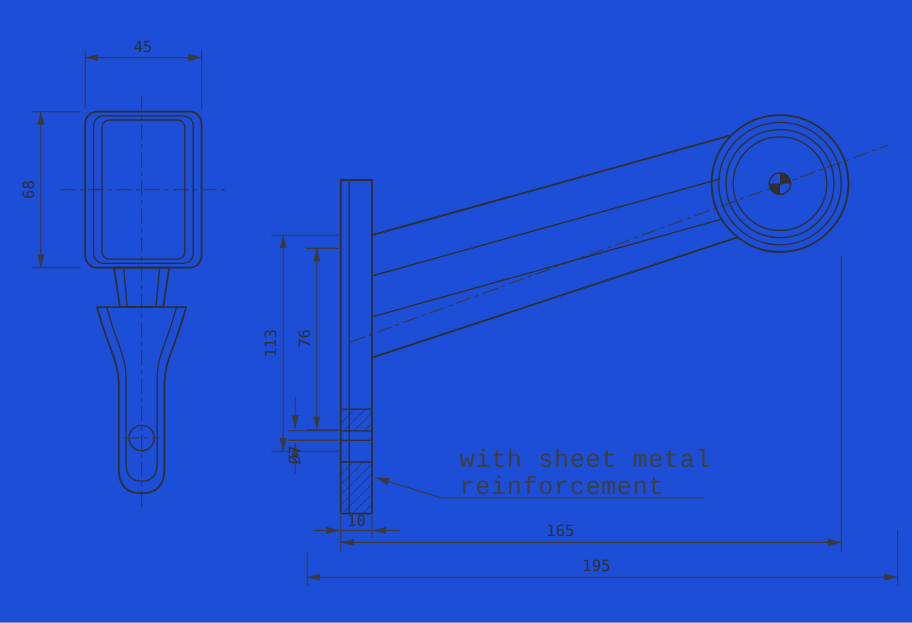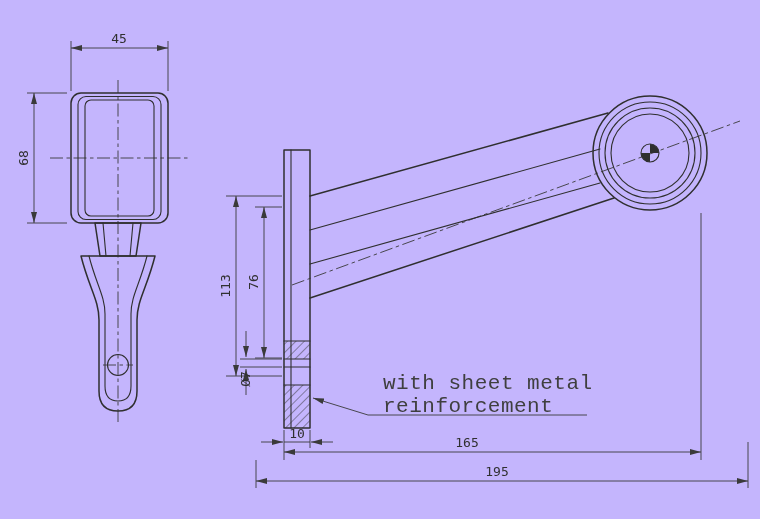--- a/index.html
+++ b/index.html
@@ -1,19 +1,19 @@
 <!DOCTYPE html>
 <html><head>
 <meta charset="utf-8">
 <style>
   html,body { margin:0; padding:0; background:#ffffff; }
   .sheet {
     position:relative;
     width:760px; height:519px;
-    background:#c4b5fd;
+    background:#1d4ed8;
     overflow:hidden;
     font-family:"DejaVu Sans Mono", monospace;
   }
   svg { position:absolute; left:0; top:0; }
 
   .outline  { fill:none; stroke:#2f2f2f; stroke-width:1.5; stroke-linejoin:round; stroke-linecap:round; }
   .outline2 { fill:none; stroke:#2f2f2f; stroke-width:1.1; stroke-linejoin:round; stroke-linecap:round; }
   .center   { fill:none; stroke:#3a3a3a; stroke-width:0.9; stroke-dasharray:13 3.5 3.5 3.5; }
   .dimline  { fill:none; stroke:#3a3a3a; stroke-width:0.9; }
   .hatchfill{ fill:url(#hatchp); stroke:none; }

